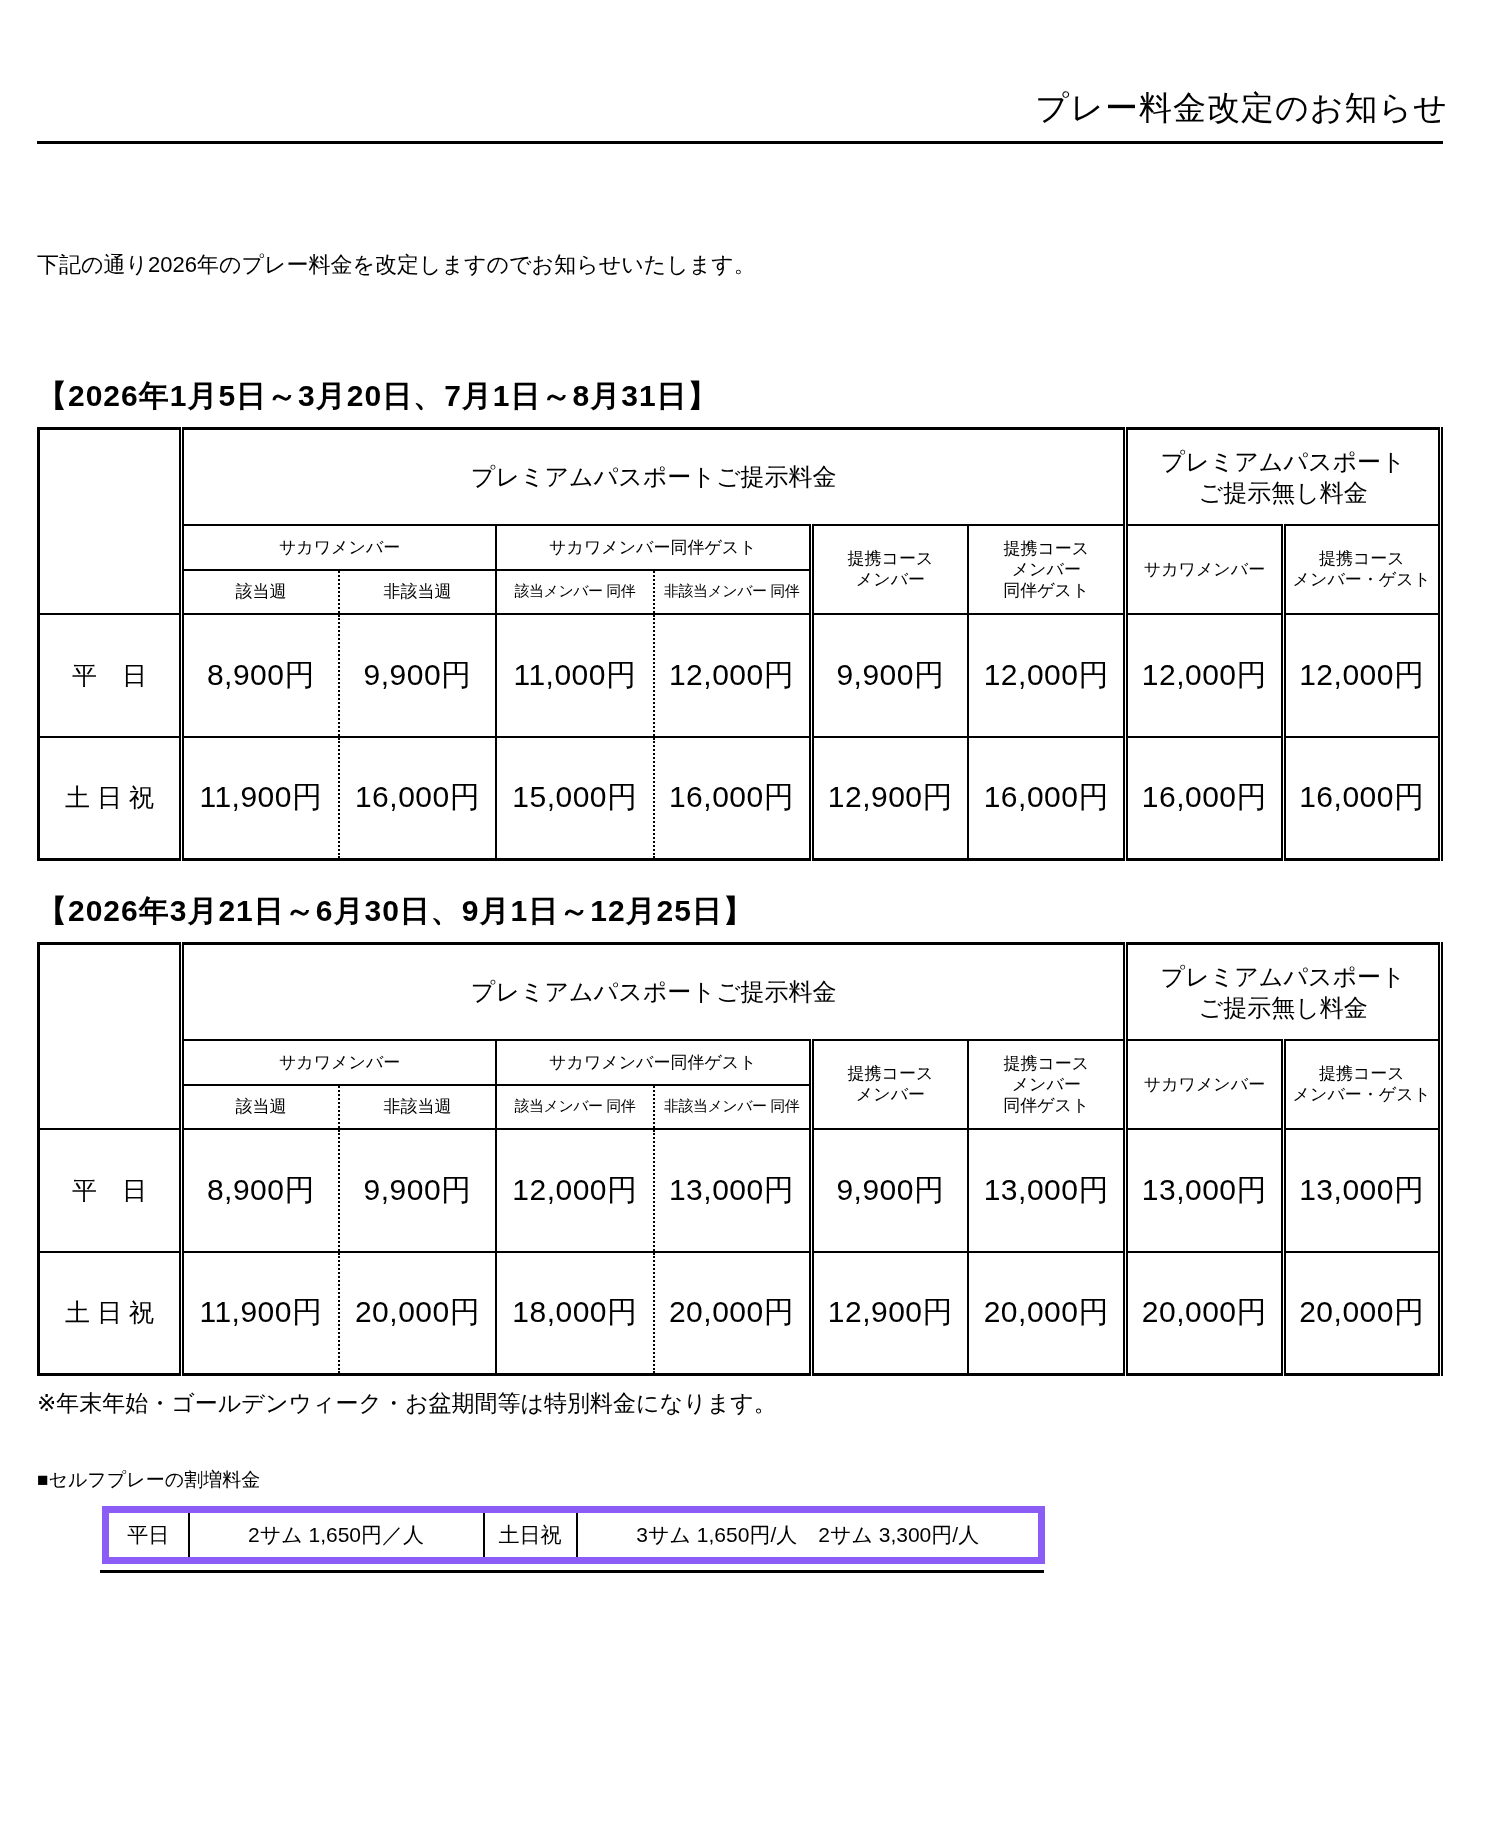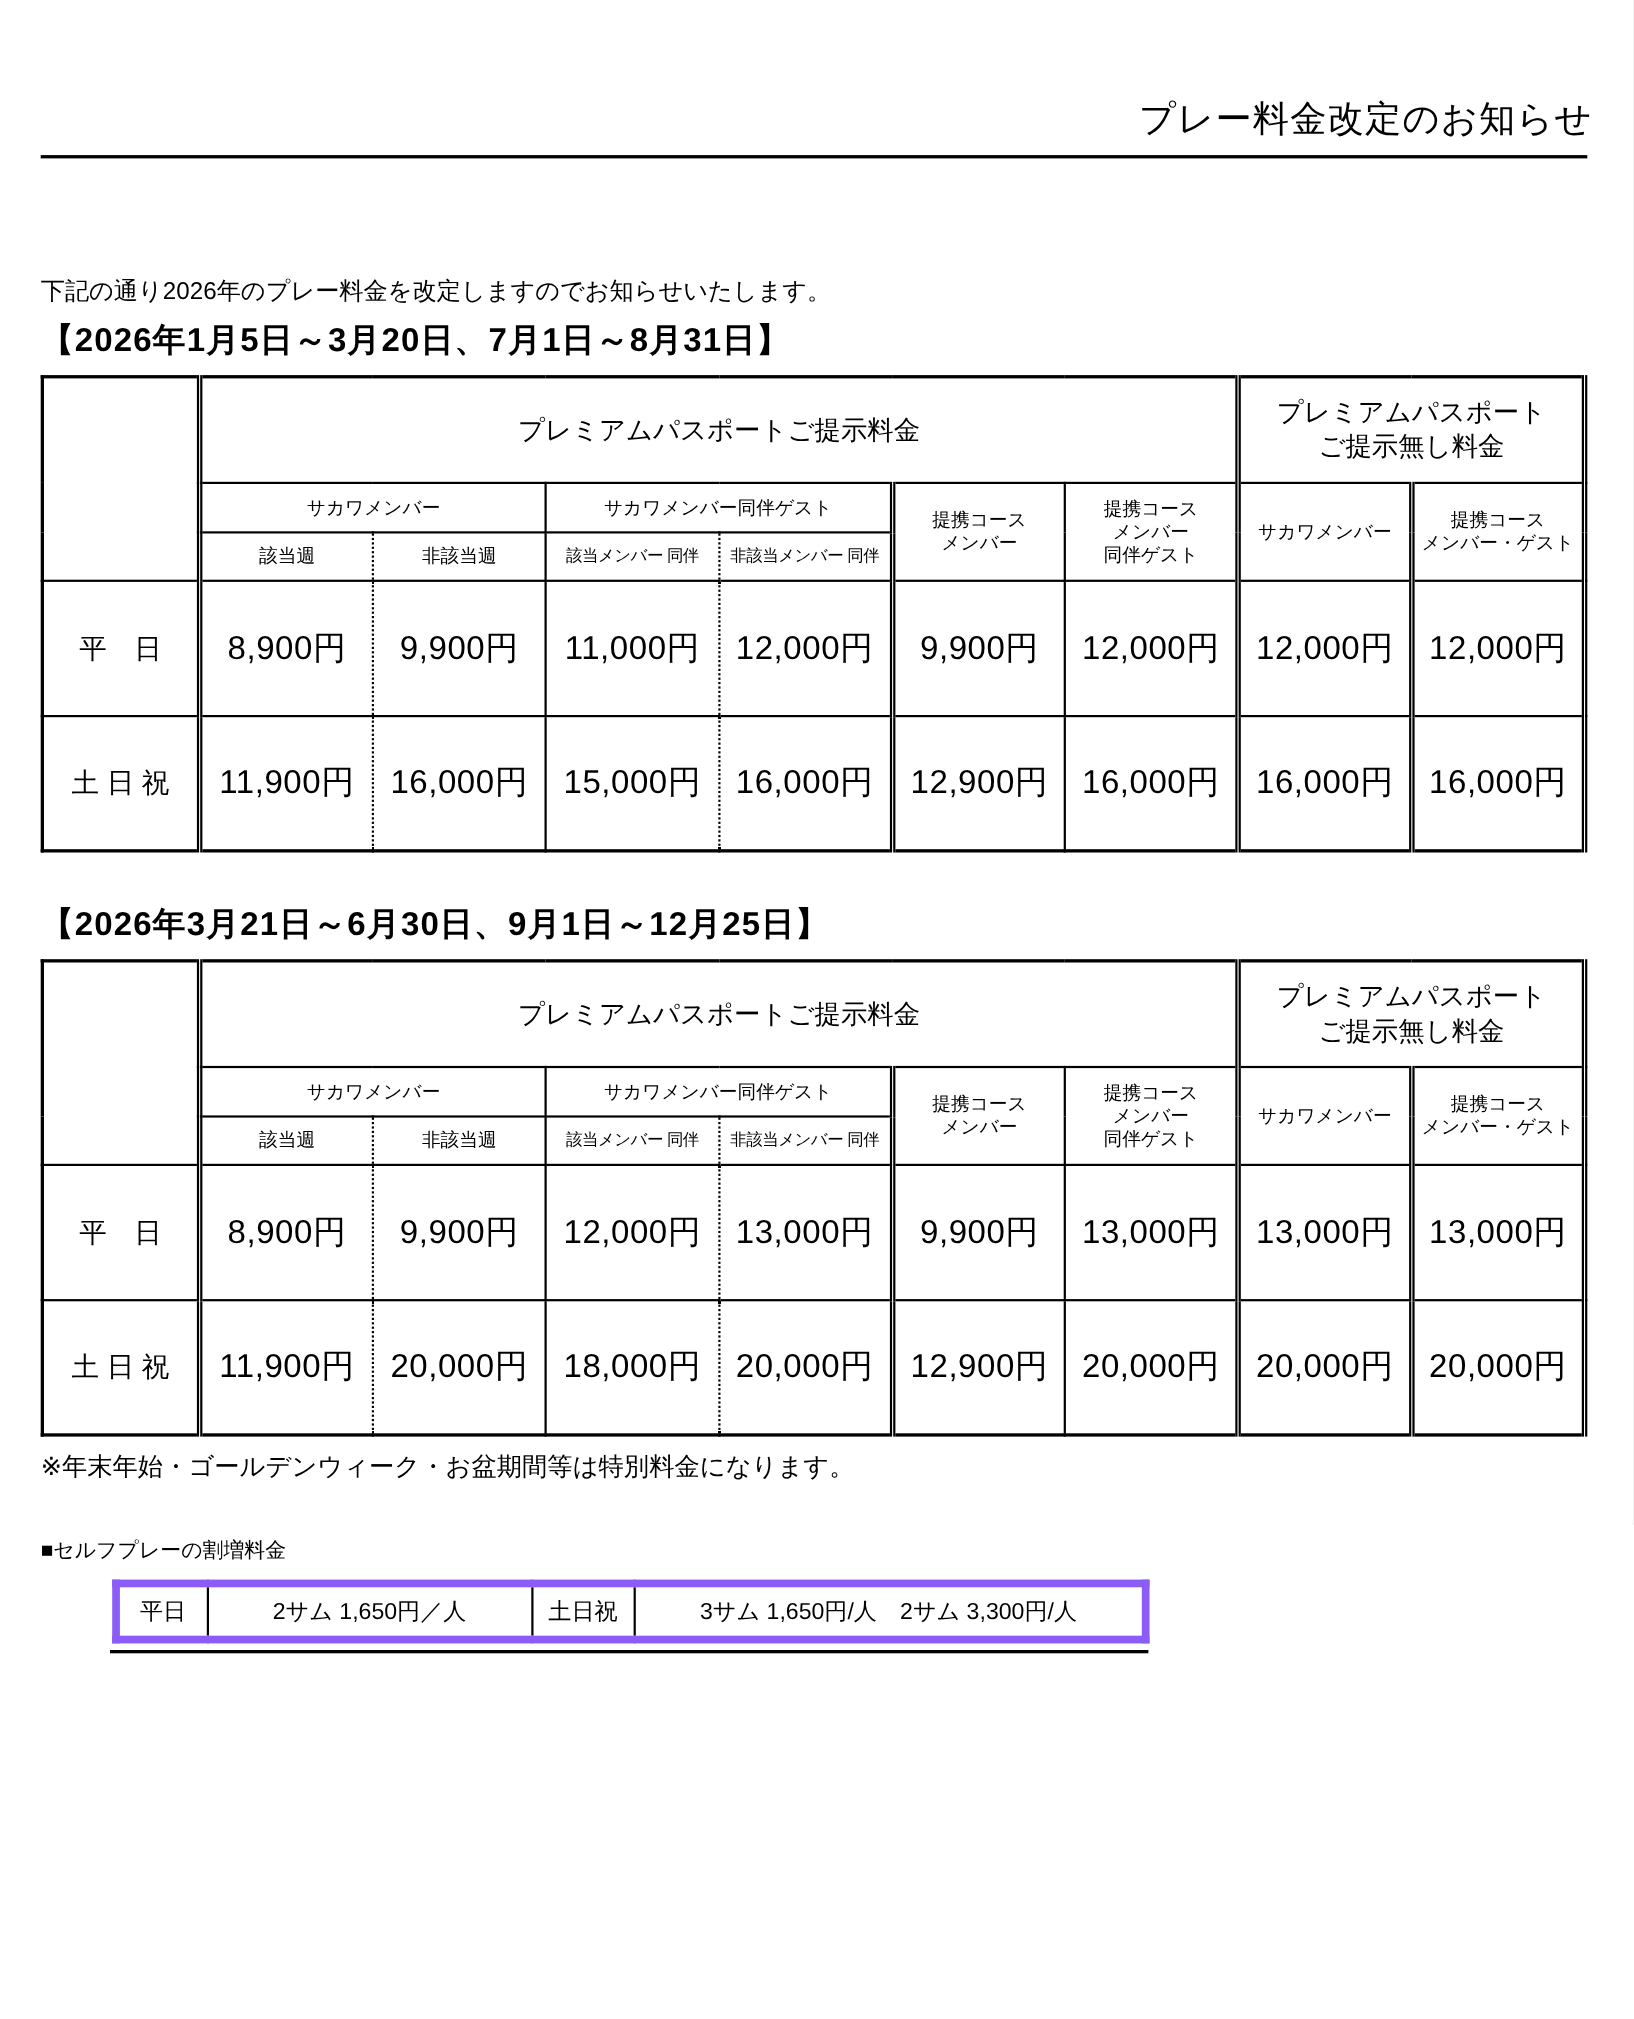--- a/index.html
+++ b/index.html
@@ -7,22 +7,22 @@
     width:1485px;height:1835px;background:#ffffff;color:#000000;
     font-family:"Liberation Sans","DejaVu Sans",sans-serif;
     box-sizing:border-box;padding:0 37px;overflow:hidden;
   }
   .title{
     margin-top:85px;font-size:33px;line-height:46px;text-align:right;
     font-weight:500;letter-spacing:1px;
   }
   .rule{border:none;border-top:3px solid #000;margin:10px 0 0 0;width:1406px;}
   .intro{margin-top:97px;font-size:22px;line-height:48px;}
-  .section-heading{font-size:30px;font-weight:bold;line-height:42px;letter-spacing:1px;}
-  .section-heading.second{margin-top:45px;}
+  .section-heading{margin-top:86px;font-size:30px;font-weight:bold;line-height:42px;letter-spacing:1px;}
+  .section-heading.second{margin-top:29px;}
 
   table.price-table{
     table-layout:fixed;border-collapse:collapse;width:1406px;margin-top:10px;
     border-top:3px solid #000;border-left:3px solid #000;border-bottom:3px solid #000;
     border-right:5px double #000;
   }
   table.price-table col.c0{width:143px;}
   table.price-table td{
     text-align:center;vertical-align:middle;padding:0;overflow:hidden;
   }

